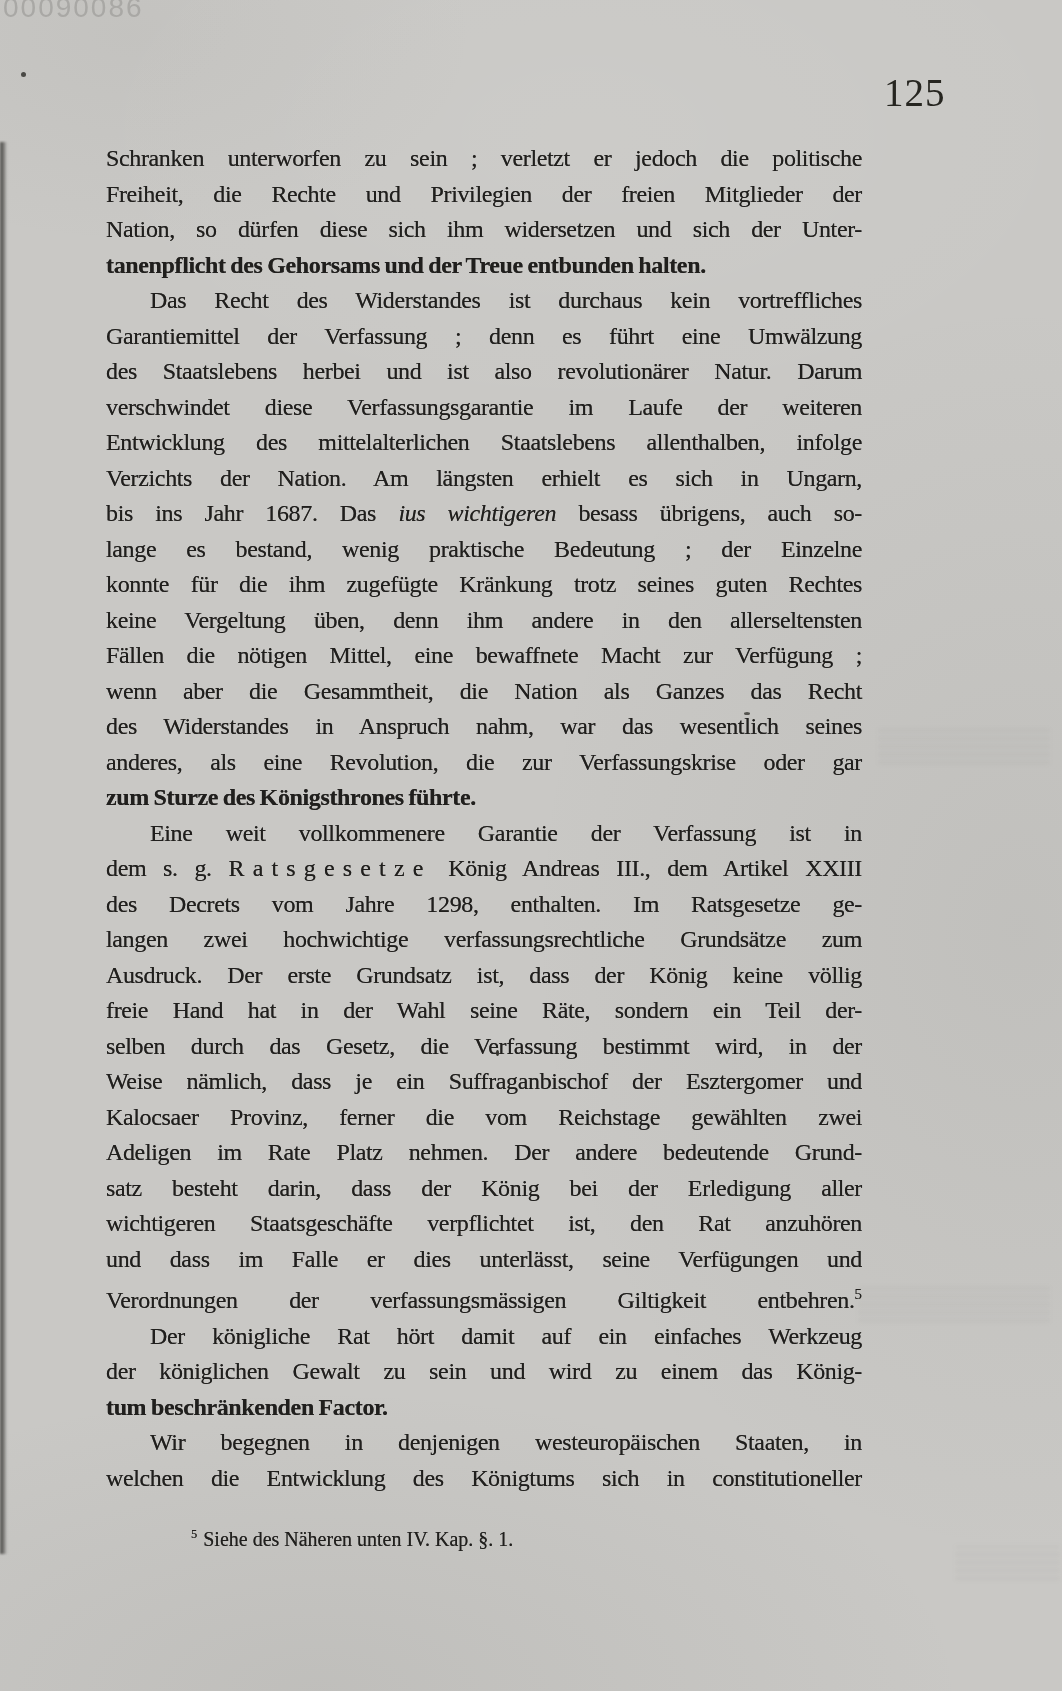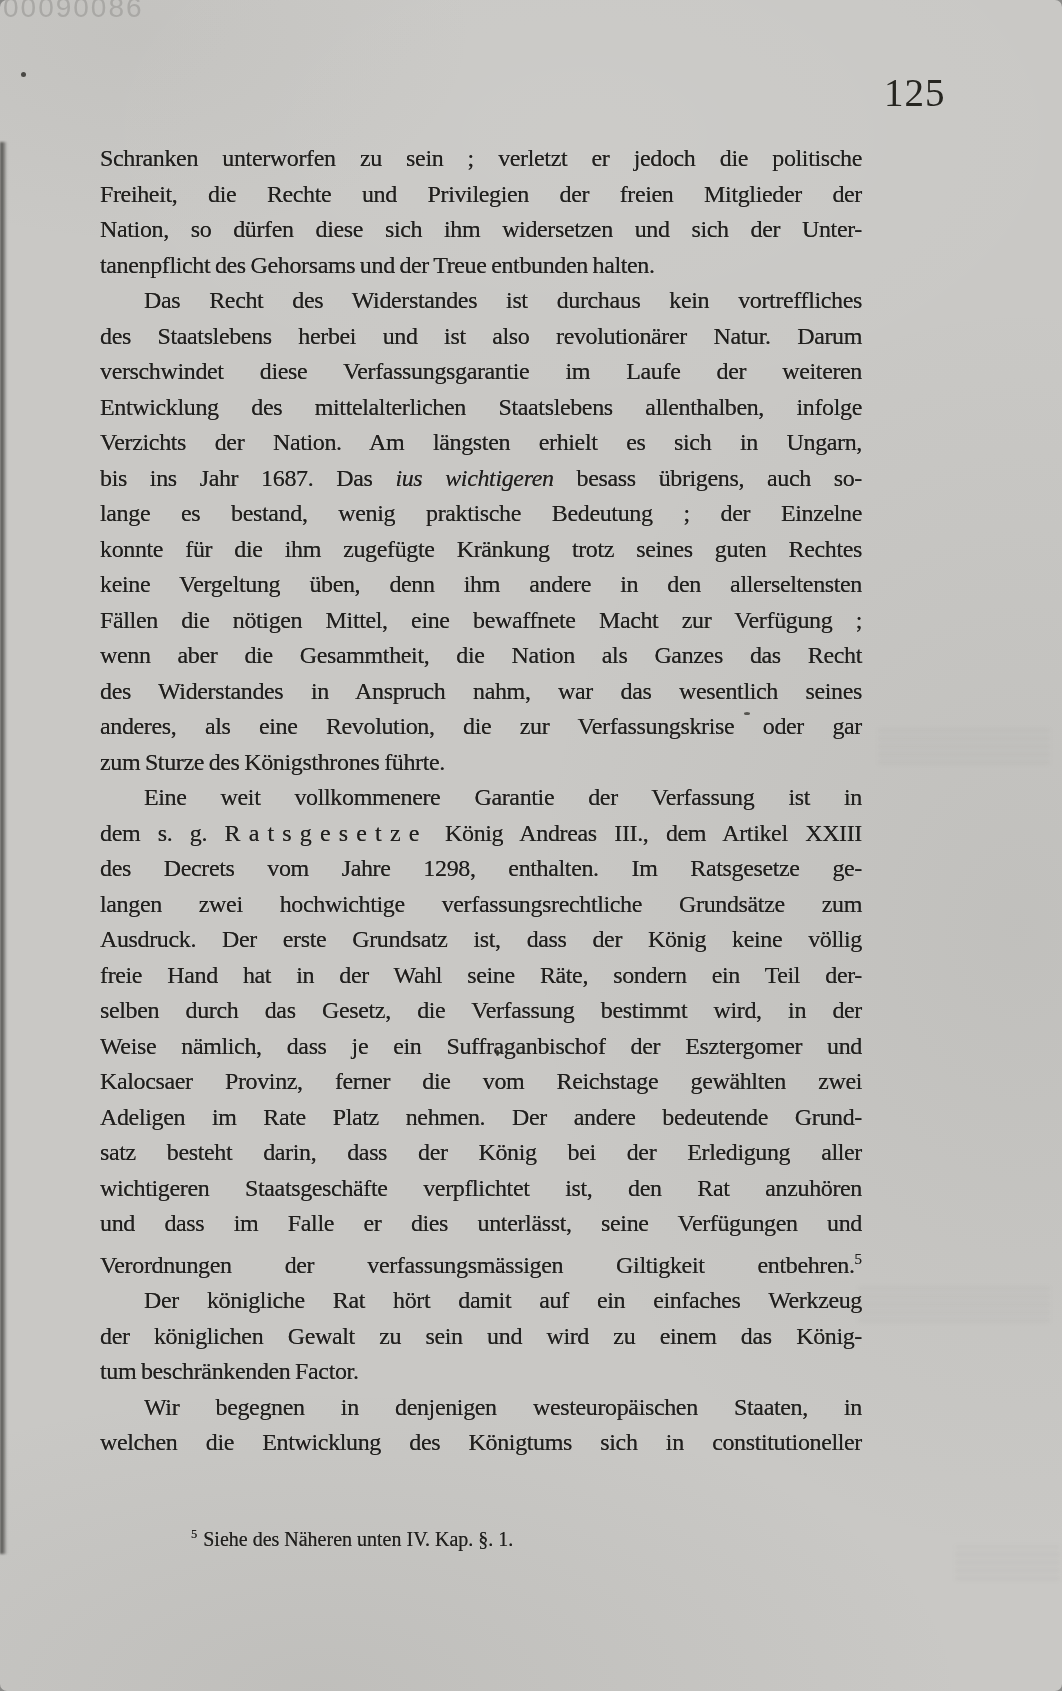--- a/index.html
+++ b/index.html
@@ -9,21 +9,20 @@
     margin:0;
     overflow:hidden;
     background:
       radial-gradient(ellipse 900px 500px at 55% 8%, rgba(255,255,255,0.06), transparent 60%),
       radial-gradient(ellipse 700px 900px at 96% 55%, rgba(108,108,103,0.09), transparent 70%),
       radial-gradient(ellipse 900px 420px at 30% 100%, rgba(108,108,103,0.10), transparent 72%),
       radial-gradient(ellipse 500px 300px at 12% 2%, rgba(120,120,116,0.07), transparent 70%),
       #c9c8c5;
     font-family:"Liberation Serif","DejaVu Serif",serif;
     color:#201f1d;
-    border-radius:7px;
   }
   .edge-shadow{
     position:absolute;left:0;top:142px;width:7px;height:1412px;
     background:linear-gradient(to right,#4e4d4b 0%,#6f6e6b 45%,rgba(111,110,107,0) 100%);
     filter:blur(1px);
   }
   .watermark{
     position:absolute;left:3px;top:-8px;
     font-family:"Liberation Sans","DejaVu Sans",sans-serif;
     font-size:28px;letter-spacing:2px;color:#a9a8a5;
@@ -31,22 +30,22 @@
   .pagenum{
     position:absolute;left:884px;top:70px;
     font-size:39px;letter-spacing:1px;color:#262520;
   }
   .textblock{
     position:absolute;left:100px;top:141px;width:762px;
     font-size:24px;line-height:35.5px;
     letter-spacing:-0.015em;word-spacing:-1px;
     text-shadow:0 0 0.5px rgba(32,31,29,0.75);
   }
-  .ln{text-align:justify;text-align-last:justify;}
-  .ln.end{text-align-last:left;}
+  .ln{text-align:justify;text-align-last:justify;margin-left:6px;}
+  .ln.end{text-align-last:left;font-weight:bold;}
   .ln.ind{text-indent:44px;}
   .it{font-style:italic;}
   .sp{letter-spacing:0.34em;}
   .sup{vertical-align:super;font-size:0.62em;letter-spacing:0;}
   .footnote{
     position:absolute;left:191px;top:1527px;
     font-size:20px;letter-spacing:0;color:#201f1d;
     text-shadow:0 0 0.4px rgba(32,31,29,0.7);
   }
   .footnote .txt{margin-left:6px;}
@@ -69,20 +68,21 @@
   <div class="edge-shadow"></div>
   <div class="watermark">00090086</div>
   <div class="pagenum">125</div>
 
   <div class="textblock">
     <div class="ln">Schranken unterworfen zu sein ; verletzt er jedoch die politische</div>
     <div class="ln">Freiheit, die Rechte und Privilegien der freien Mitglieder der</div>
     <div class="ln">Nation, so dürfen diese sich ihm widersetzen und sich der Unter-</div>
     <div class="ln end">tanenpflicht des Gehorsams und der Treue entbunden halten.</div>
     <div class="ln ind">Das Recht des Widerstandes ist durchaus kein vortreffliches</div>
+    <div class="ln">Garantiemittel der Verfassung ; denn es führt eine Umwälzung</div>
     <div class="ln">des Staatslebens herbei und ist also revolutionärer Natur. Darum</div>
     <div class="ln">verschwindet diese Verfassungsgarantie im Laufe der weiteren</div>
     <div class="ln">Entwicklung des mittelalterlichen Staatslebens allenthalben, infolge</div>
     <div class="ln">Verzichts der Nation. Am längsten erhielt es sich in Ungarn,</div>
     <div class="ln"><span>bis ins Jahr 1687. Das </span><span class="it">ius wichtigeren</span><span> besass übrigens, auch so-</span></div>
     <div class="ln">lange es bestand, wenig praktische Bedeutung ; der Einzelne</div>
     <div class="ln">konnte für die ihm zugefügte Kränkung trotz seines guten Rechtes</div>
     <div class="ln">keine Vergeltung üben, denn ihm andere in den allerseltensten</div>
     <div class="ln">Fällen die nötigen Mittel, eine bewaffnete Macht zur Verfügung ;</div>
     <div class="ln">wenn aber die Gesammtheit, die Nation als Ganzes das Recht</div>

